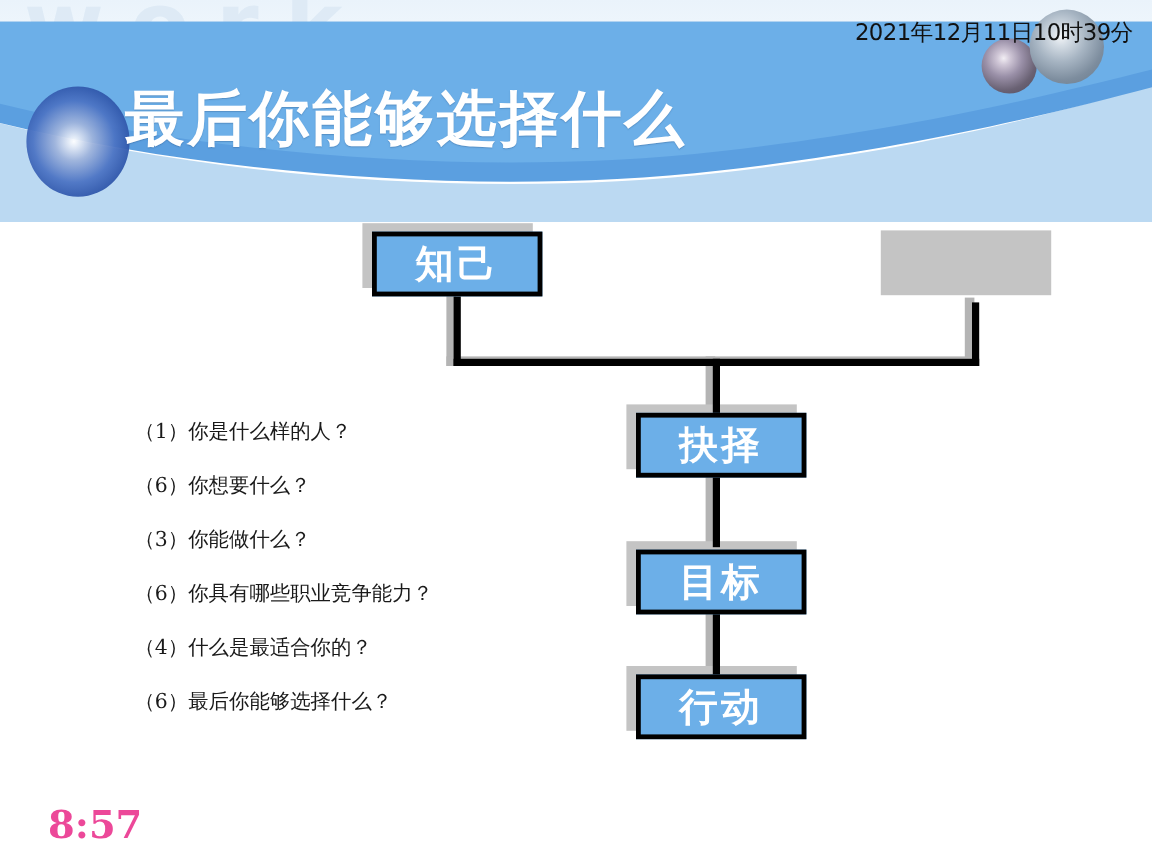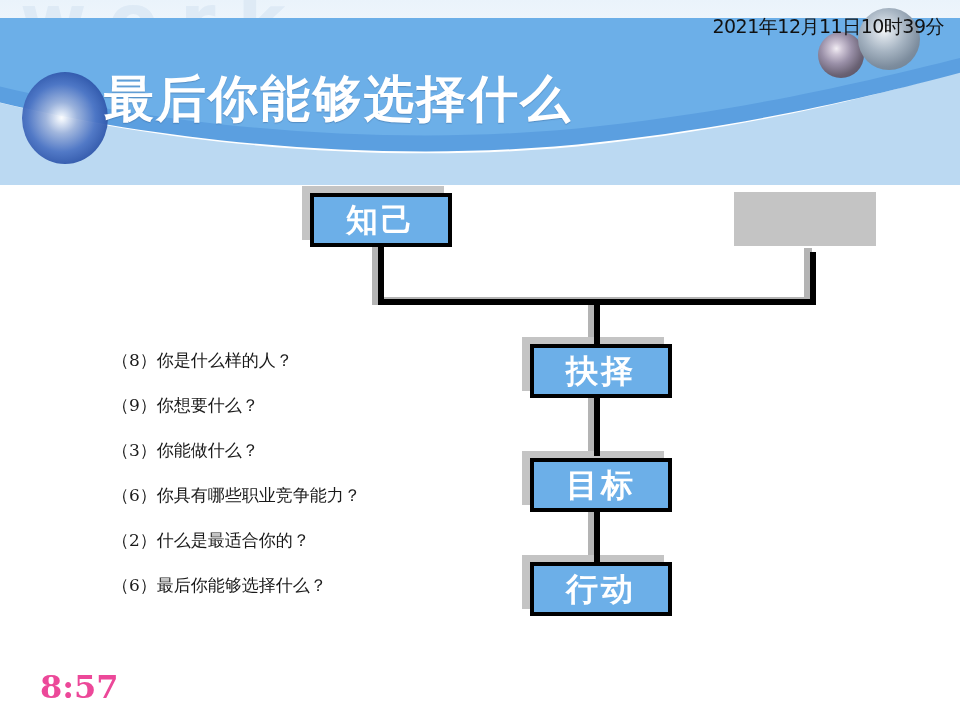--- a/index.html
+++ b/index.html
@@ -282,23 +282,23 @@
     <div class="node" style="left:530px; top:458px; width:142px; height:54px;">
       <span class="node-label">目标</span>
     </div>
 
     <div class="node" style="left:530px; top:562px; width:142px; height:54px;">
       <span class="node-label">行动</span>
     </div>
   </div>
 
   <div id="questions">
-    <div class="question">（8）你是什么样的人？</div>
-    <div class="question">（9）你想要什么？</div>
+    <div class="question">（1）你是什么样的人？</div>
+    <div class="question">（6）你想要什么？</div>
     <div class="question">（3）你能做什么？</div>
     <div class="question">（6）你具有哪些职业竞争能力？</div>
-    <div class="question">（2）什么是最适合你的？</div>
+    <div class="question">（4）什么是最适合你的？</div>
     <div class="question">（6）最后你能够选择什么？</div>
   </div>
 
   <div id="clock">8:57</div>
 
 </div>
 
 </body></html>

